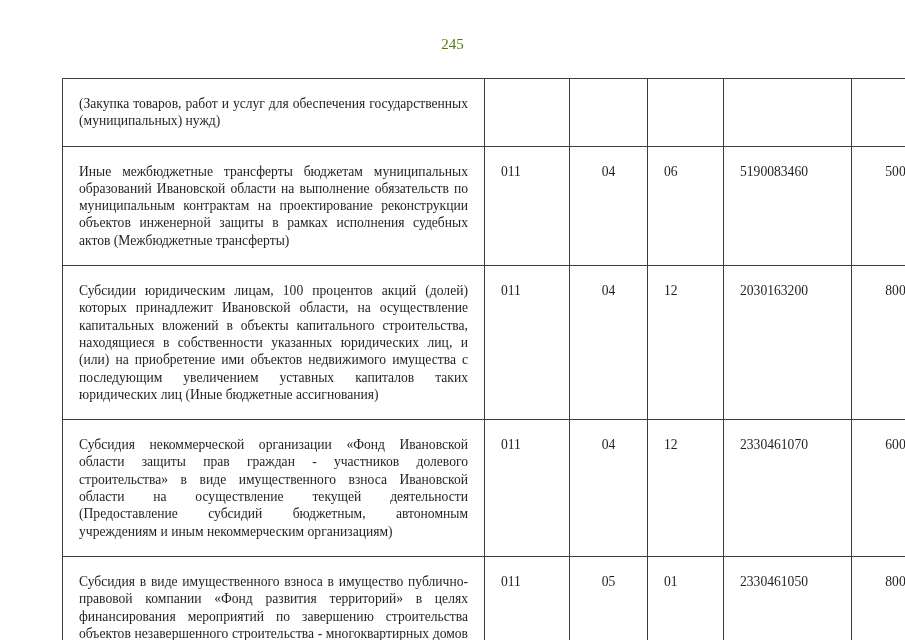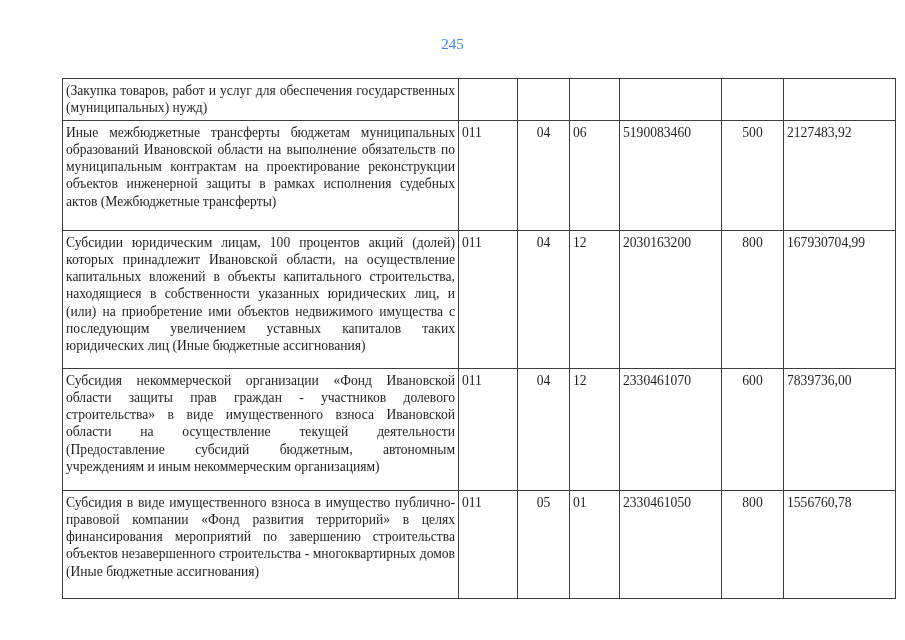--- a/index.html
+++ b/index.html
@@ -16,36 +16,36 @@
     color: #1a1a1a;
     overflow: hidden;
   }
   .page-number {
     position: absolute;
     top: 36px;
     left: 0;
     width: 905px;
     text-align: center;
     font-size: 15px;
-    color: #3b82f6;
+    color: #4d7c0f;
   }
   table.budget {
     position: absolute;
     top: 78px;
     left: 62px;
     border-collapse: collapse;
     table-layout: fixed;
     width: 784px;
     font-size: 13.6px;
     line-height: 17.3px;
   }
   table.budget td {
     border: 1px solid #3d3d3d;
     vertical-align: top;
-    padding: 3px;
+    padding: 16px;
     color: #1f1f1f;
   }
   td.c-desc {
     width: 389px;
     text-align: justify;
     padding: 1px 5px 2px 4px;
   }
   td.c-grbs      { width: 52px;  text-align: left; padding-top: 1px; }
   td.c-razdel    { width: 45px;  text-align: center; padding-top: 1px; }
   td.c-podrazdel { width: 43px;  text-align: left; padding-top: 1px; }

